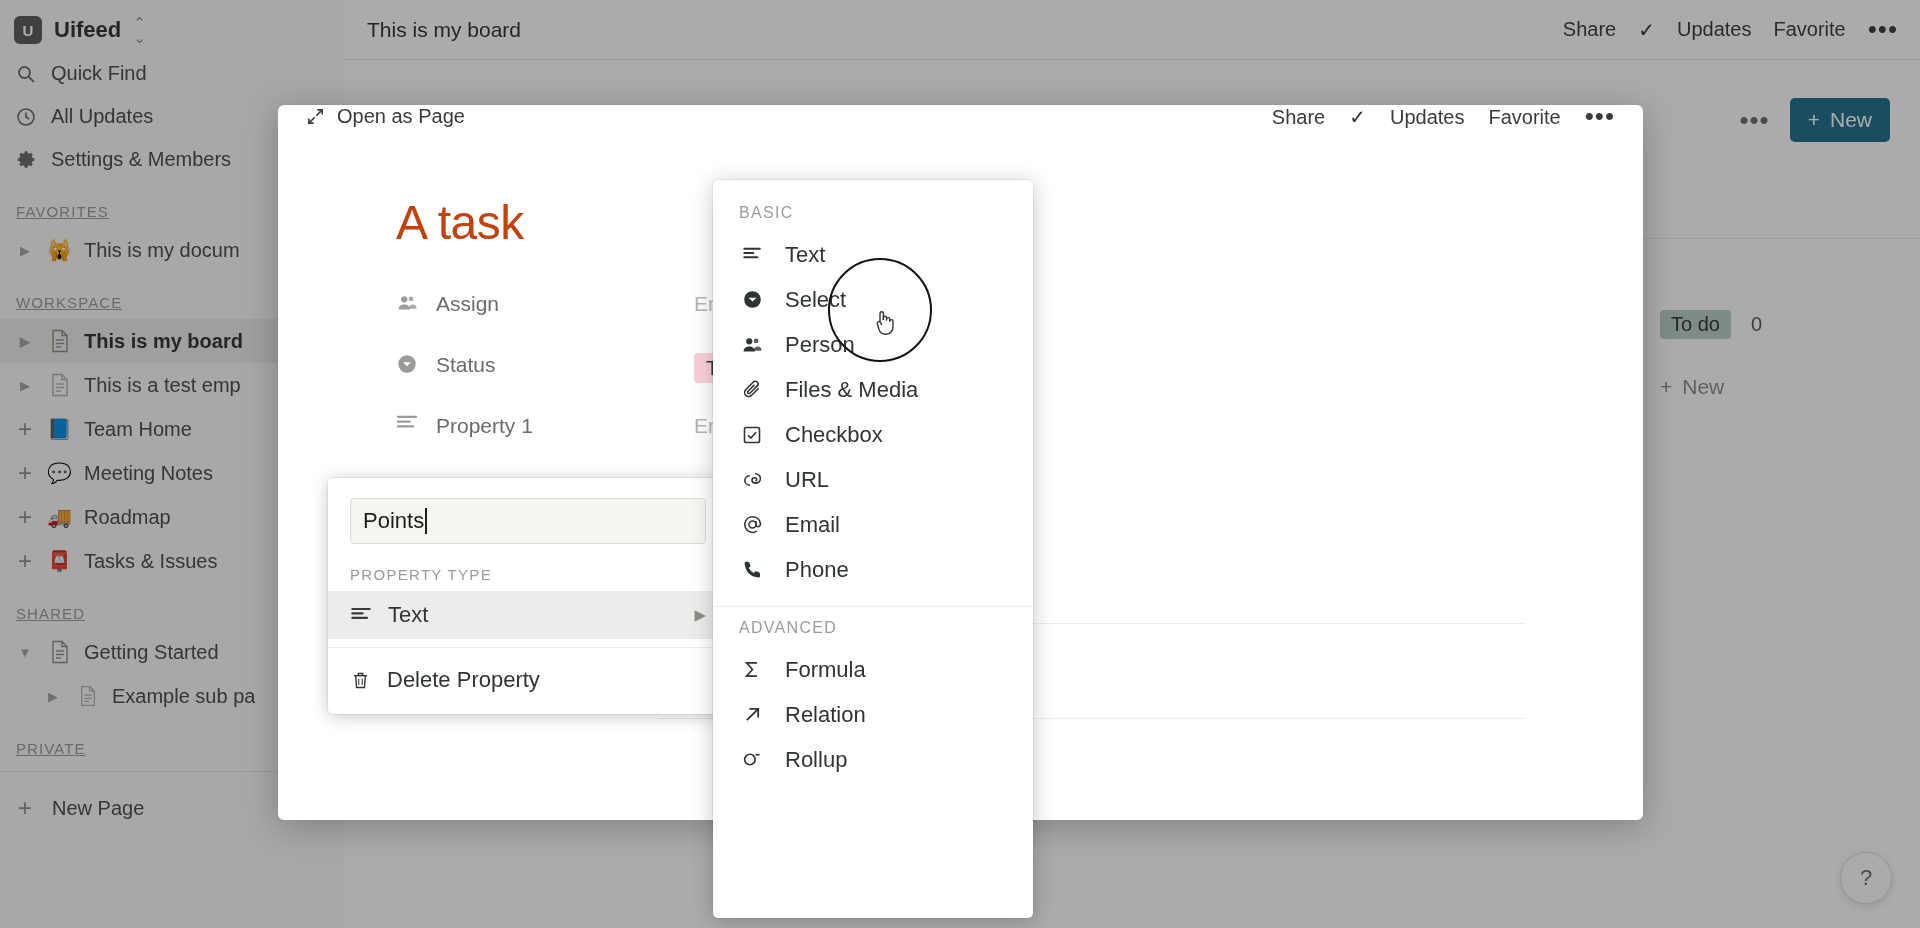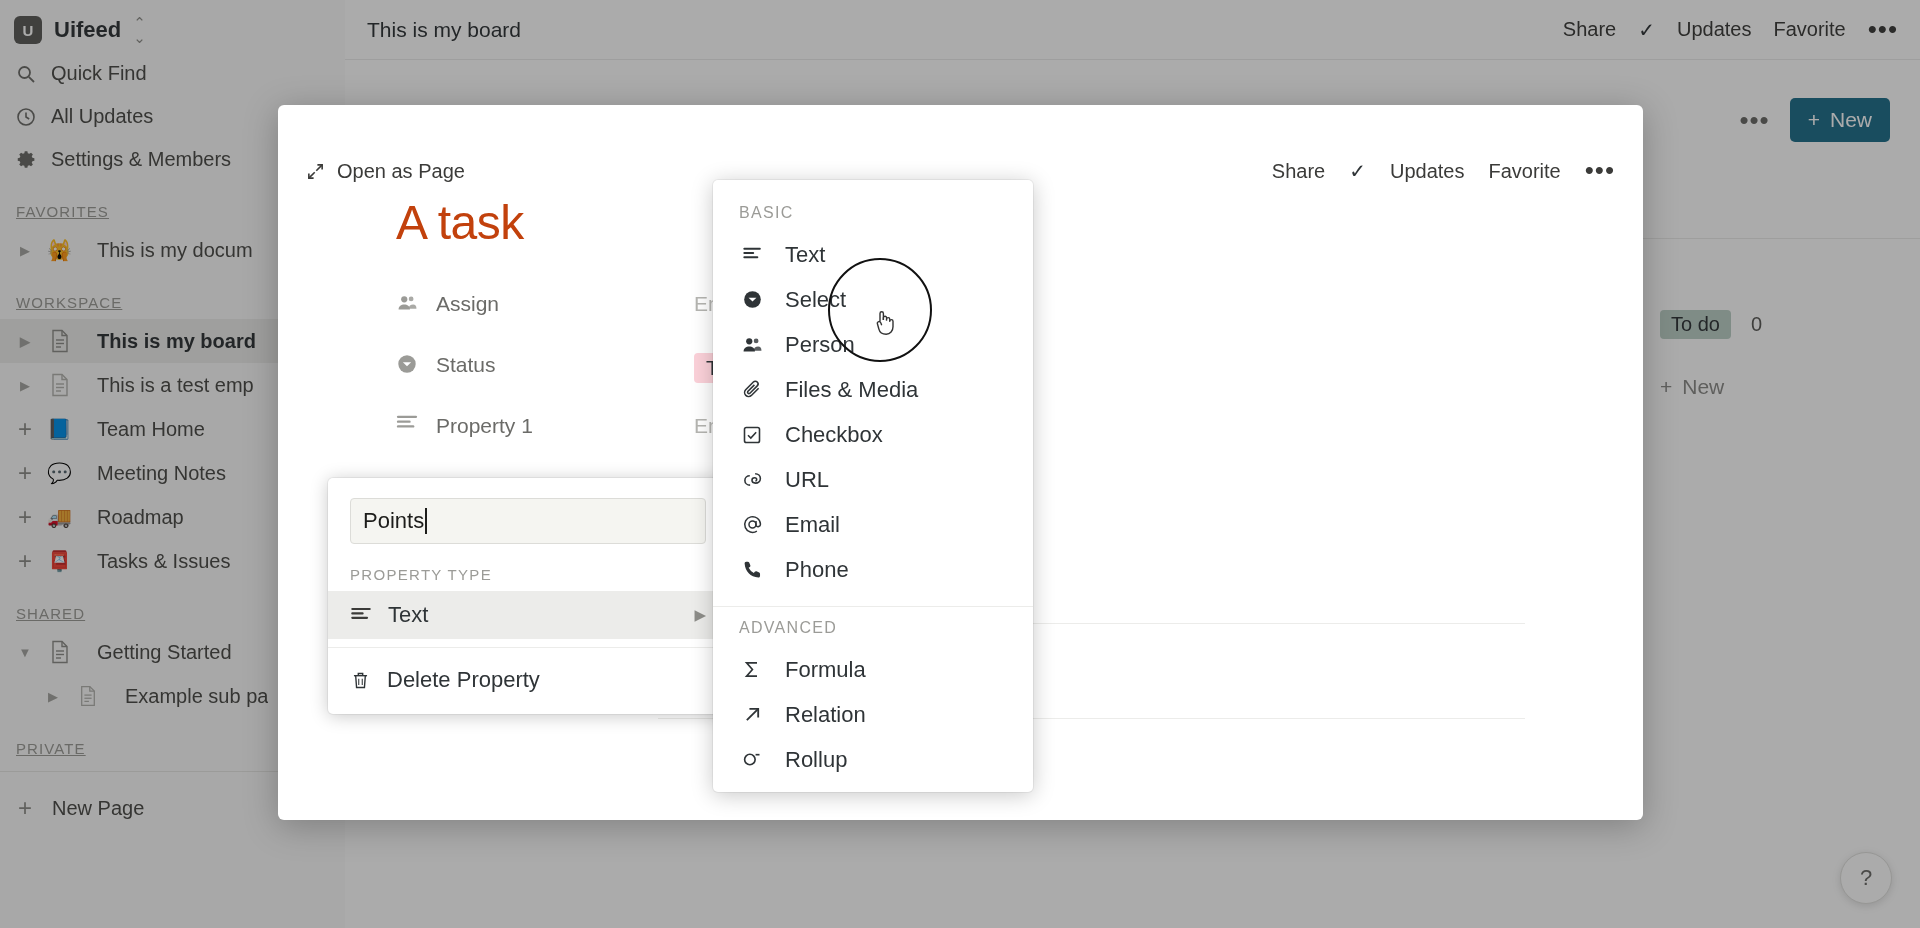--- a/index.html
+++ b/index.html
@@ -41,21 +41,21 @@
   }
   .sb-page {
     display: flex; align-items: center; height: 44px;
     padding: 0 10px 0 14px; gap: 10px; font-size: 20px; color: #4b4b48;
   }
   .sb-page.sel { background: #ededeb; font-weight: 700; color: #2f3437; }
   .sb-page .tri { width: 22px; text-align: center; color: #a5a5a1; font-size: 13px; }
   .sb-page .plus { width: 22px; text-align: center; color: #8d8d89; font-size: 24px; font-weight: 300; }
   .sb-page .emo { width: 28px; text-align: center; font-size: 20px; }
   .sb-page .docicon { width: 28px; display:flex; justify-content:center; }
-  .sb-page .lbl { white-space: nowrap; overflow: hidden; margin-left: 13px; }
+  .sb-page .lbl { white-space: nowrap; overflow: hidden; }
   .sb-page.indent { padding-left: 42px; }
   .sb-divider { height: 1px; background: #e6e6e3; margin: 6px 0 0 0; }
 
   .topbar {
     position: absolute; left: 345px; top: 0; right: 0; height: 60px;
     display: flex; align-items: center; padding: 0 22px;
     border-bottom: 1px solid #ececeb; background: #fff;
   }
   .topbar-title { font-size: 21px; color: #2f3437; }
   .topbar-right { margin-left: auto; display: flex; align-items: center; gap: 22px; }
@@ -105,21 +105,21 @@
 
   
   .modal {
     position: absolute; left: 278px; top: 105px;
     width: 1365px; height: 715px;
     background: #fff; border-radius: 6px;
     box-shadow: 0 6px 34px rgba(0,0,0,.25);
     overflow: hidden;
   }
   .modal-head {
-    display: flex; align-items: flex-end; height: 78px; padding: 0 28px;
+    display: flex; align-items: flex-start; height: 78px; padding: 0 28px;
   }
   .open-as-page {
     display: flex; align-items: center; gap: 12px;
     font-size: 20px; color: #3b3b39;
   }
   .modal-head-right { margin-left: auto; display: flex; align-items: center; gap: 24px; }
 
   .modal-body { padding: 0 0 0 0; position: relative; height: 637px; }
   .task-title {
     font-size: 48px; font-weight: 400; color: #c2410c;
@@ -163,21 +163,21 @@
   .pp-item.hl { background: #ececea; }
   .pp-item .arrow { margin-left: auto; color: #8d8d89; font-size: 15px; }
   .pp-sep { height: 1px; background: #ececea; margin: 8px 0; }
 
   
   .type-menu {
     position: absolute; left: 713px; top: 180px; width: 320px;
     background: #fff; border-radius: 5px;
     box-shadow: 0 3px 22px rgba(0,0,0,.22), 0 0 0 1px rgba(0,0,0,.05);
     padding: 16px 0 0 0; z-index: 60;
-    height: 612px; overflow: hidden;
+    height: 738px; overflow: hidden;
   }
   .tm-section {
     font-size: 16px; letter-spacing: 1.3px; color: #9b9b97;
     padding: 8px 0 10px 26px;
   }
   .tm-item {
     display: flex; align-items: center; height: 45px;
     padding: 0 26px; gap: 20px; font-size: 22px; color: #2f3437;
   }
   .tm-item.hl { background: #eeeeec; }

